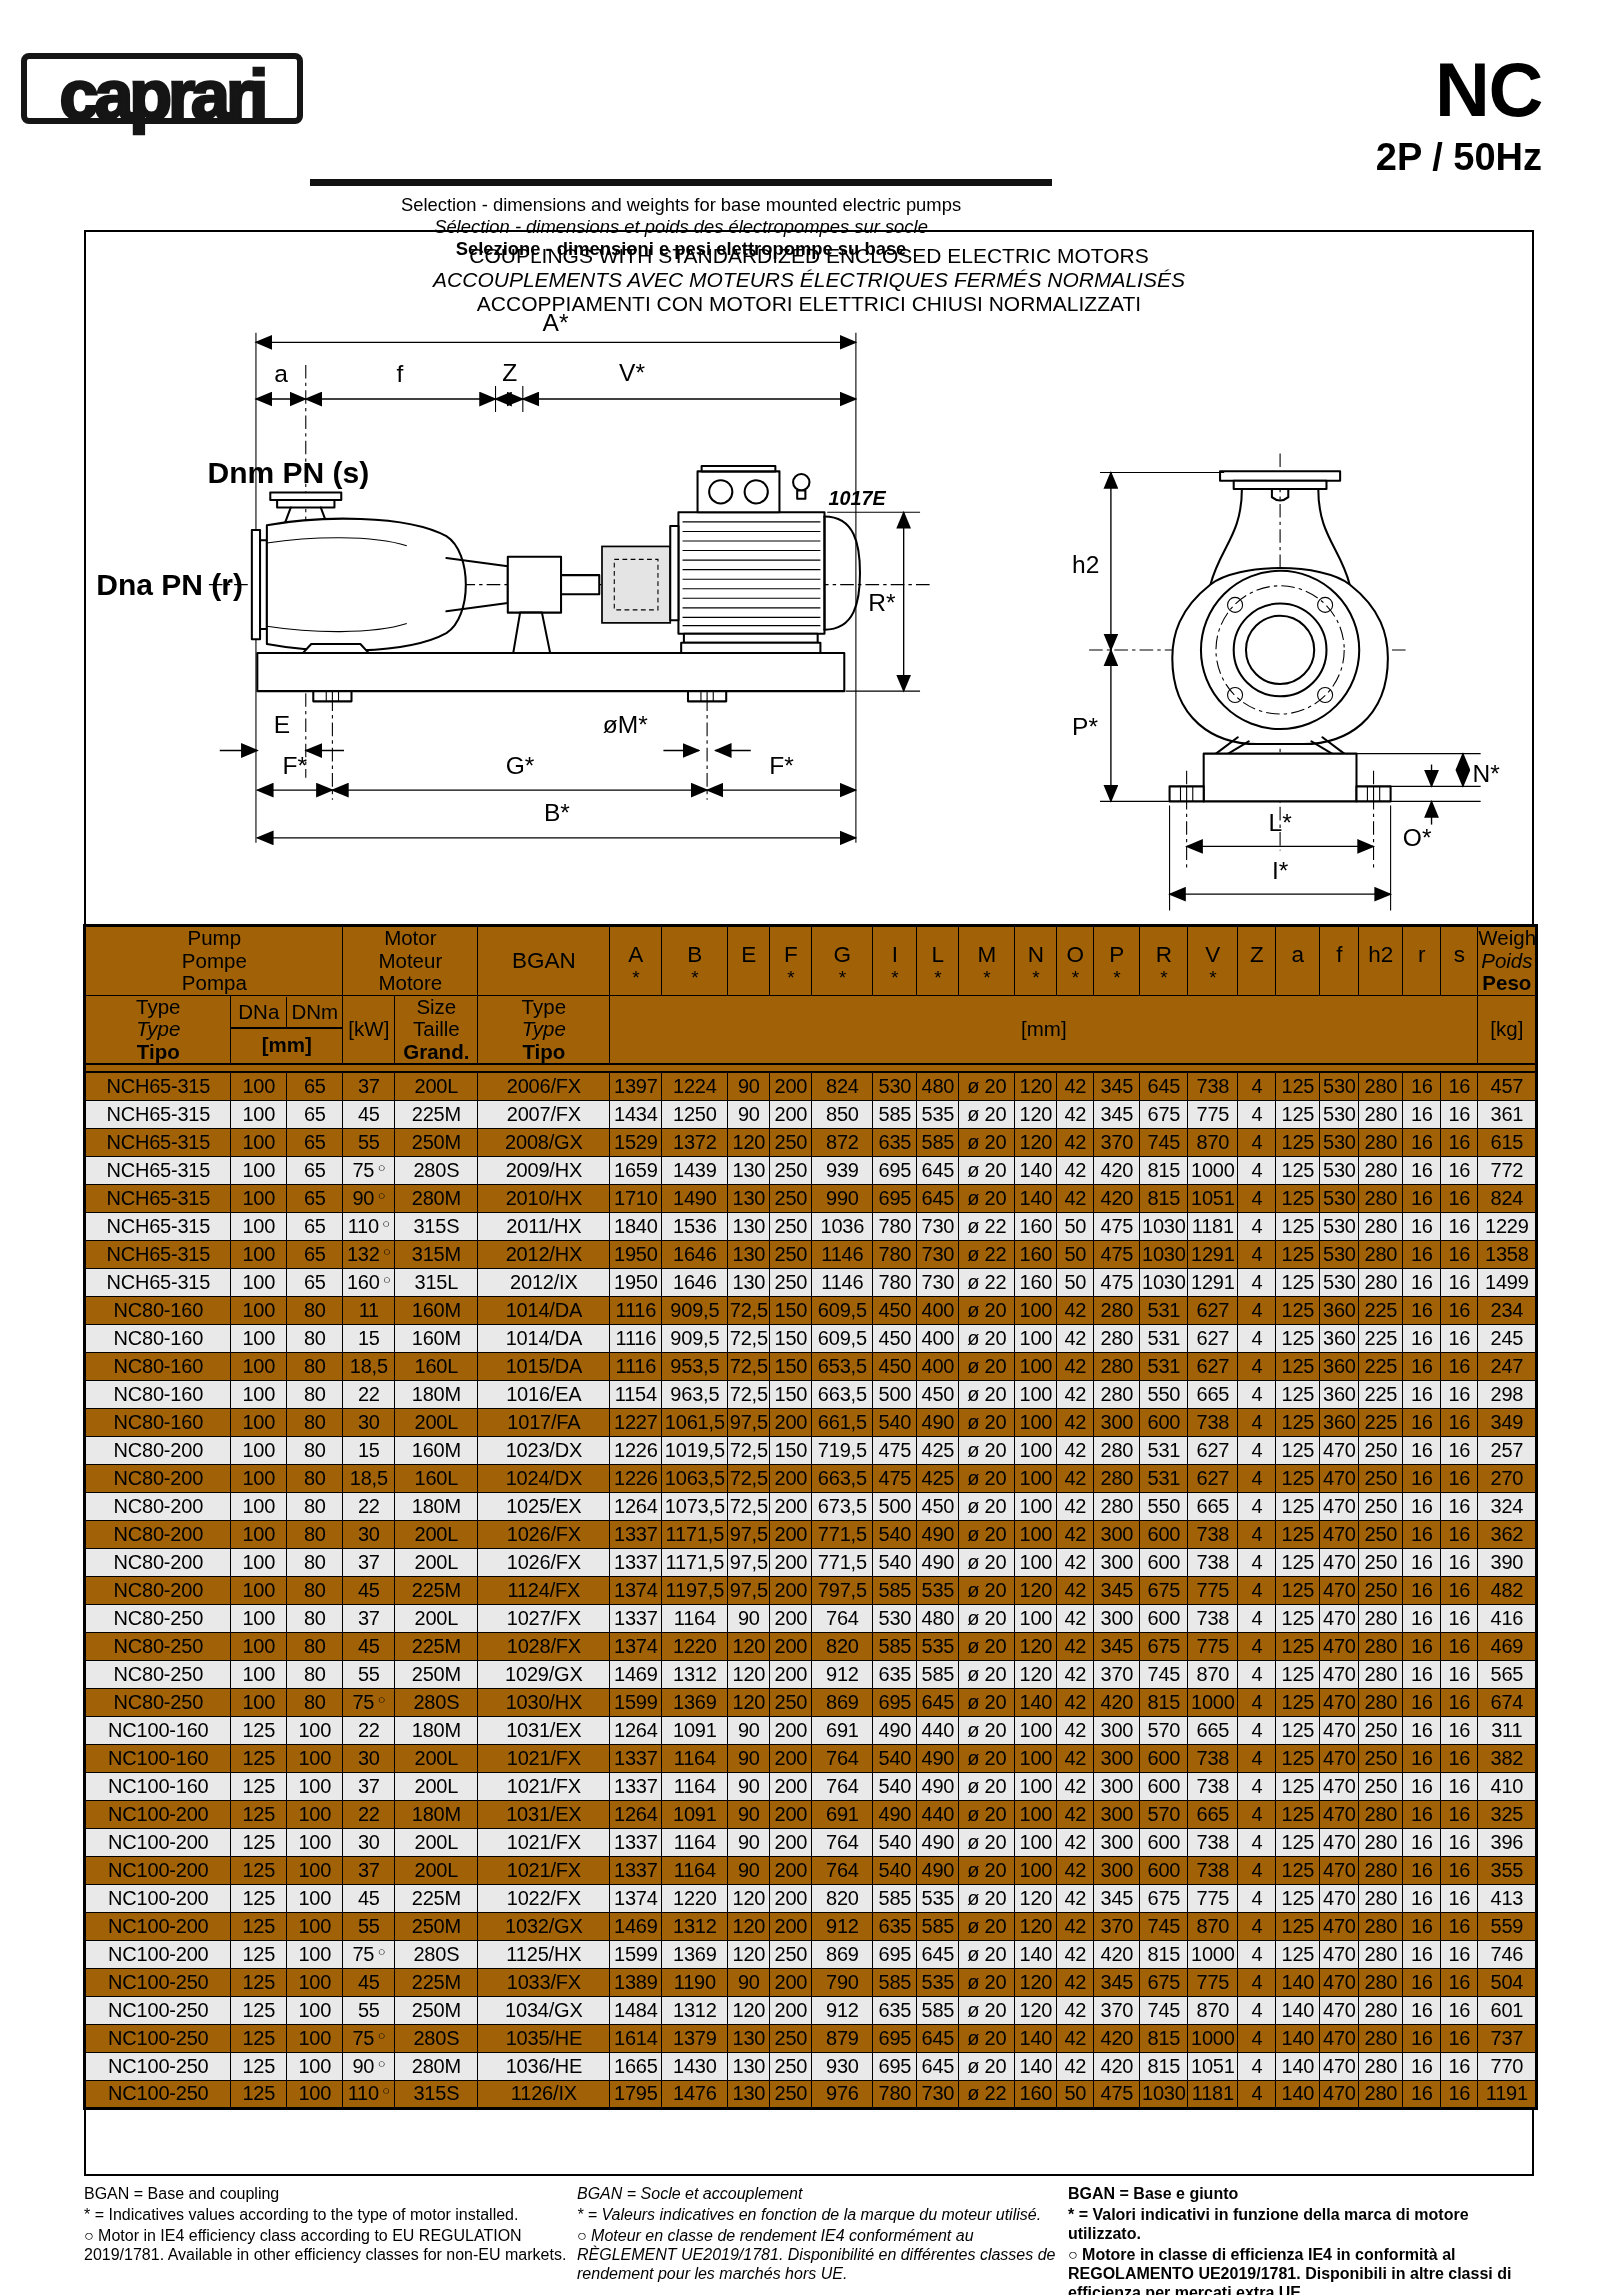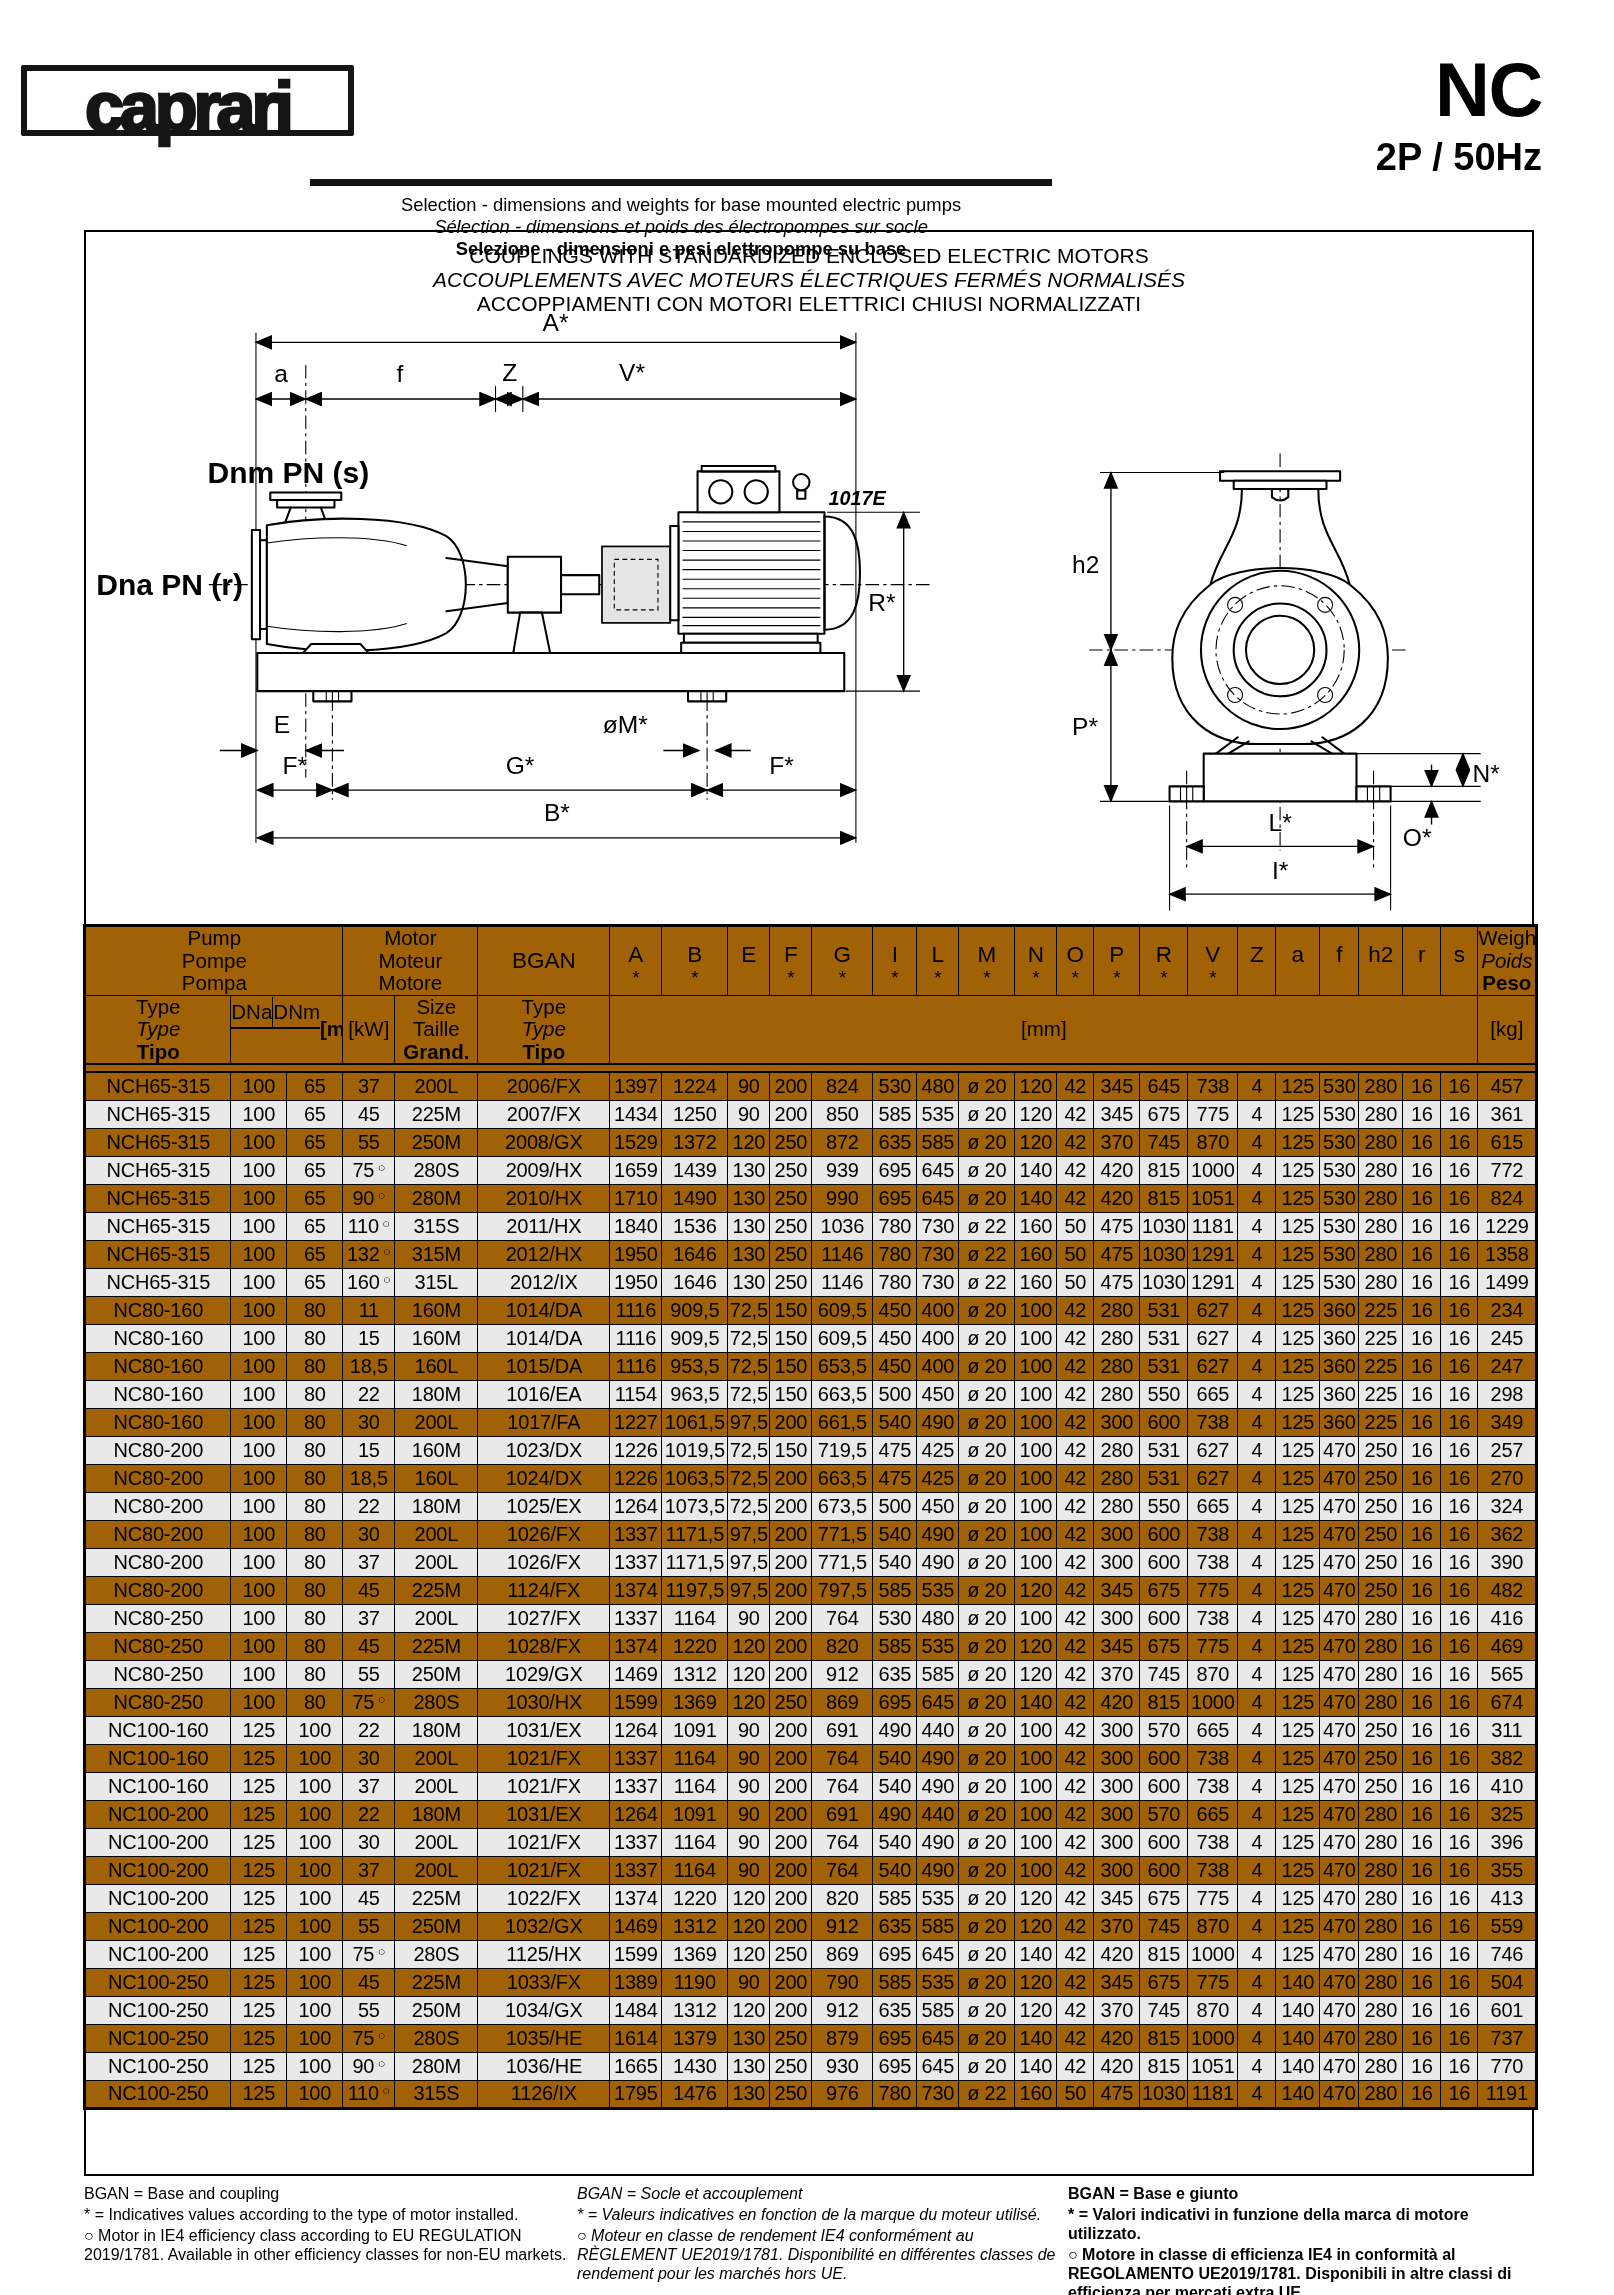--- a/index.html
+++ b/index.html
@@ -1,20 +1,20 @@
 <!DOCTYPE html>
 <html style="font-size:11px"><head>
 <meta charset="utf-8">
 <style>
   *{box-sizing:border-box;margin:0;padding:0}
   html,body{width:1615px;height:2295px}
   body{position:relative;background:#fff;color:#000;font-family:"Liberation Sans",sans-serif;overflow:hidden}
 
   
-  .logo-box{position:absolute;left:21px;top:65px;width:333px;height:71px;border:6.1px solid #151515;border-radius:2px}
+  .logo-box{position:absolute;left:21px;top:53px;width:282px;height:71px;border:6.1px solid #151515;border-radius:8px}
   .logo-text{position:absolute;left:50%;top:50%;transform:translate(-50%,-42%);font-size:70px;font-weight:bold;
              letter-spacing:-4.1px;-webkit-text-stroke:2.7px #151515;white-space:nowrap;color:#151515}
   .top-rule{position:absolute;left:310px;top:179px;width:742px;height:6.8px;background:#111}
   .subtitles{position:absolute;left:310px;top:194px;width:742px;text-align:center;font-size:18.4px;line-height:22px}
   .sub-fr{font-style:italic}
   .sub-it{font-weight:bold}
   .series{position:absolute;right:73px;top:50px;font-size:76px;font-weight:bold;line-height:1.05;letter-spacing:-1.4px}
   .polesfreq{position:absolute;right:73px;top:138px;font-size:38px;font-weight:bold;line-height:1}
 
   
@@ -42,21 +42,21 @@
   .dim th,.dim td{border:1.4px solid #000;padding:0;text-align:center;vertical-align:middle;overflow:hidden;font-weight:normal}
   .band1 th{height:68px}
   .band2 th{height:65px}
   .g1{font-size:20.5px;line-height:22.5px}
   .g1 .it{font-style:italic}
   .g1 .bd{font-weight:bold}
   .dimh .dl{font-size:22.5px;line-height:24.6px;margin-top:8.2px}
   .dimh .ds{font-size:19px;line-height:19px;min-height:19px}
   .unit{font-weight:bold;font-size:20.5px}
   .b2{font-size:20.5px;line-height:22.5px}
-  .dndm{display:flex;flex-direction:row;height:65px}
+  .dndm{display:flex;flex-direction:column;height:65px}
   .dndm-top{display:flex;border-bottom:2px solid #000;height:32px}
   .dndm-top span{flex:1;display:flex;align-items:center;justify-content:center;font-size:20.5px}
   .dndm-top span:first-child{border-right:1.4px solid #000}
   .dndm-bot{flex:1;display:flex;align-items:center;justify-content:center;font-weight:bold;font-size:20.5px}
   tr.spacer td{height:8.2px;border-top:2px solid #000;border-bottom:2px solid #000}
   tbody td{height:28px;font-size:20px;letter-spacing:-0.2px;white-space:nowrap}
   tr.shade td{background:#e9e9e9}
   .ie4{font-size:13px;vertical-align:4.8px;margin-left:3.4px}
 
   

